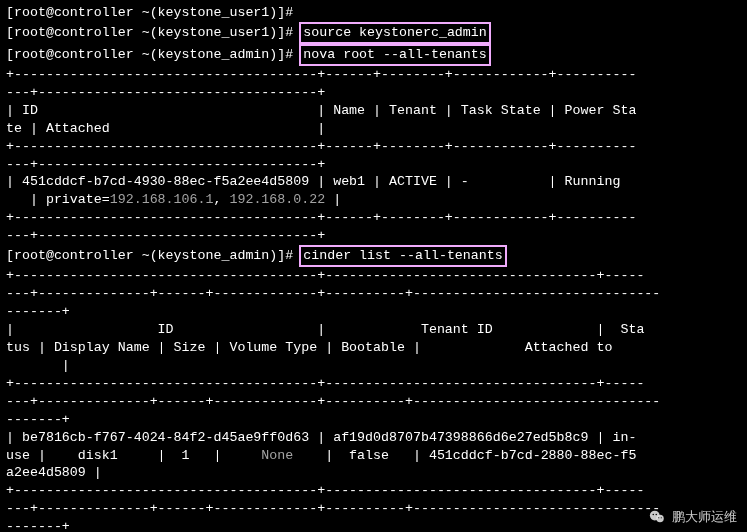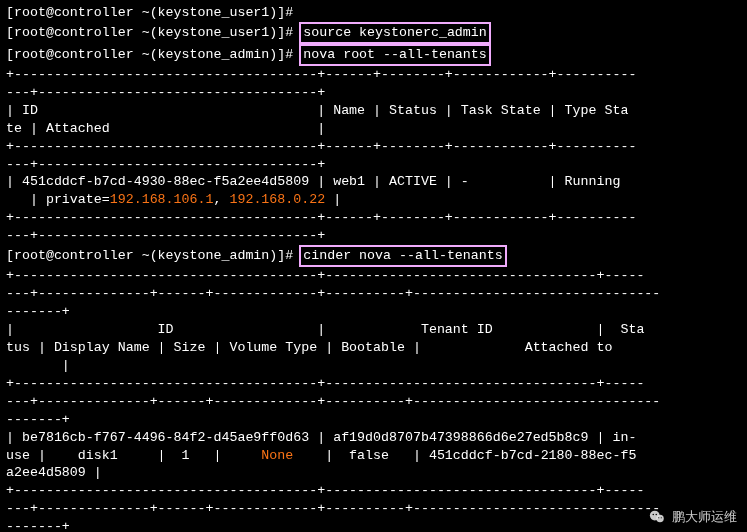--- a/index.html
+++ b/index.html
@@ -16,21 +16,21 @@
     overflow: hidden;
     position: relative;
   }
   .line { white-space: pre; }
   .red-hl {
     border: 2px solid #f0abfc;
     display: inline-block;
     padding: 0 2px;
     margin-left: -2px;
   }
-  .magenta { color: #f97316; }
+  .magenta { color: #a3a3a3; }
   .bold { font-weight: normal; }
   .watermark {
     position: absolute;
     bottom: 6px;
     right: 10px;
     font-family: "Microsoft YaHei", sans-serif;
     font-size: 13px;
     color: #e8e8e8;
     opacity: 0.88;
     display: flex;
@@ -46,42 +46,42 @@
 <body>
 
 <div class="line"><span>[root@controller ~(keystone_user1)]# </span></div>
 
 <div class="line"><span>[root@controller ~(keystone_user1)]# </span><span class="red-hl"><span>source keystonerc_admin</span></span></div>
 
 <div class="line"><span>[root@controller ~(keystone_admin)]# </span><span class="red-hl"><span>nova root --all-tenants</span></span></div>
 
 <div class="line">+--------------------------------------+------+--------+------------+----------</div>
 <div class="line">---+-----------------------------------+</div>
-<div class="line">| ID                                   | Name | Status | Task State | Type Sta</div>
+<div class="line">| ID                                   | Name | Tenant | Task State | Power Sta</div>
 <div class="line">te | Attached                          |</div>
 <div class="line">+--------------------------------------+------+--------+------------+----------</div>
 <div class="line">---+-----------------------------------+</div>
 <div class="line">| 451cddcf-b7cd-4930-88ec-f5a2ee4d5809 | web1 | ACTIVE | -          | Running  </div>
 <div class="line"><span>   | private=</span><span class="magenta">192.168.106.1</span><span>, </span><span class="magenta">192.168.0.22</span><span> |</span></div>
 <div class="line">+--------------------------------------+------+--------+------------+----------</div>
 <div class="line">---+-----------------------------------+</div>
 
-<div class="line"><span>[root@controller ~(keystone_admin)]# </span><span class="red-hl"><span>cinder nova --all-tenants</span></span></div>
+<div class="line"><span>[root@controller ~(keystone_admin)]# </span><span class="red-hl"><span>cinder list --all-tenants</span></span></div>
 
 <div class="line">+--------------------------------------+----------------------------------+-----</div>
 <div class="line">---+--------------+------+-------------+----------+-------------------------------</div>
 <div class="line">-------+</div>
 <div class="line">|                  ID                  |            Tenant ID             |  Sta</div>
 <div class="line">tus | Display Name | Size | Volume Type | Bootable |             Attached to       </div>
 <div class="line">       |</div>
 <div class="line">+--------------------------------------+----------------------------------+-----</div>
 <div class="line">---+--------------+------+-------------+----------+-------------------------------</div>
 <div class="line">-------+</div>
-<div class="line">| be7816cb-f767-4496-84f2-d45ae9ff0d63 | af19d0d8707b47398866d6e27ed5b8c9 | in-</div>
-<div class="line"><span>use |    disk1     |  1   |     </span><span class="magenta bold">None</span><span>    |  false   | 451cddcf-b7cd-2180-88ec-f5</span></div>
+<div class="line">| be7816cb-f767-4024-84f2-d45ae9ff0d63 | af19d0d8707b47398866d6e27ed5b8c9 | in-</div>
+<div class="line"><span>use |    disk1     |  1   |     </span><span class="magenta bold">None</span><span>    |  false   | 451cddcf-b7cd-2880-88ec-f5</span></div>
 <div class="line">a2ee4d5809 |</div>
 <div class="line">+--------------------------------------+----------------------------------+-----</div>
 <div class="line">---+--------------+------+-------------+----------+-------------------------------</div>
 <div class="line">-------+</div>
 
 <div class="watermark">
   <span class="wm-icon">
     <svg viewBox="0 0 24 24" width="18" height="18">
         <circle cx="9" cy="10" r="6.5" fill="#ffffff" opacity="0.9"></circle>
         <circle cx="16" cy="14" r="5" fill="#ffffff" opacity="0.9"></circle>

